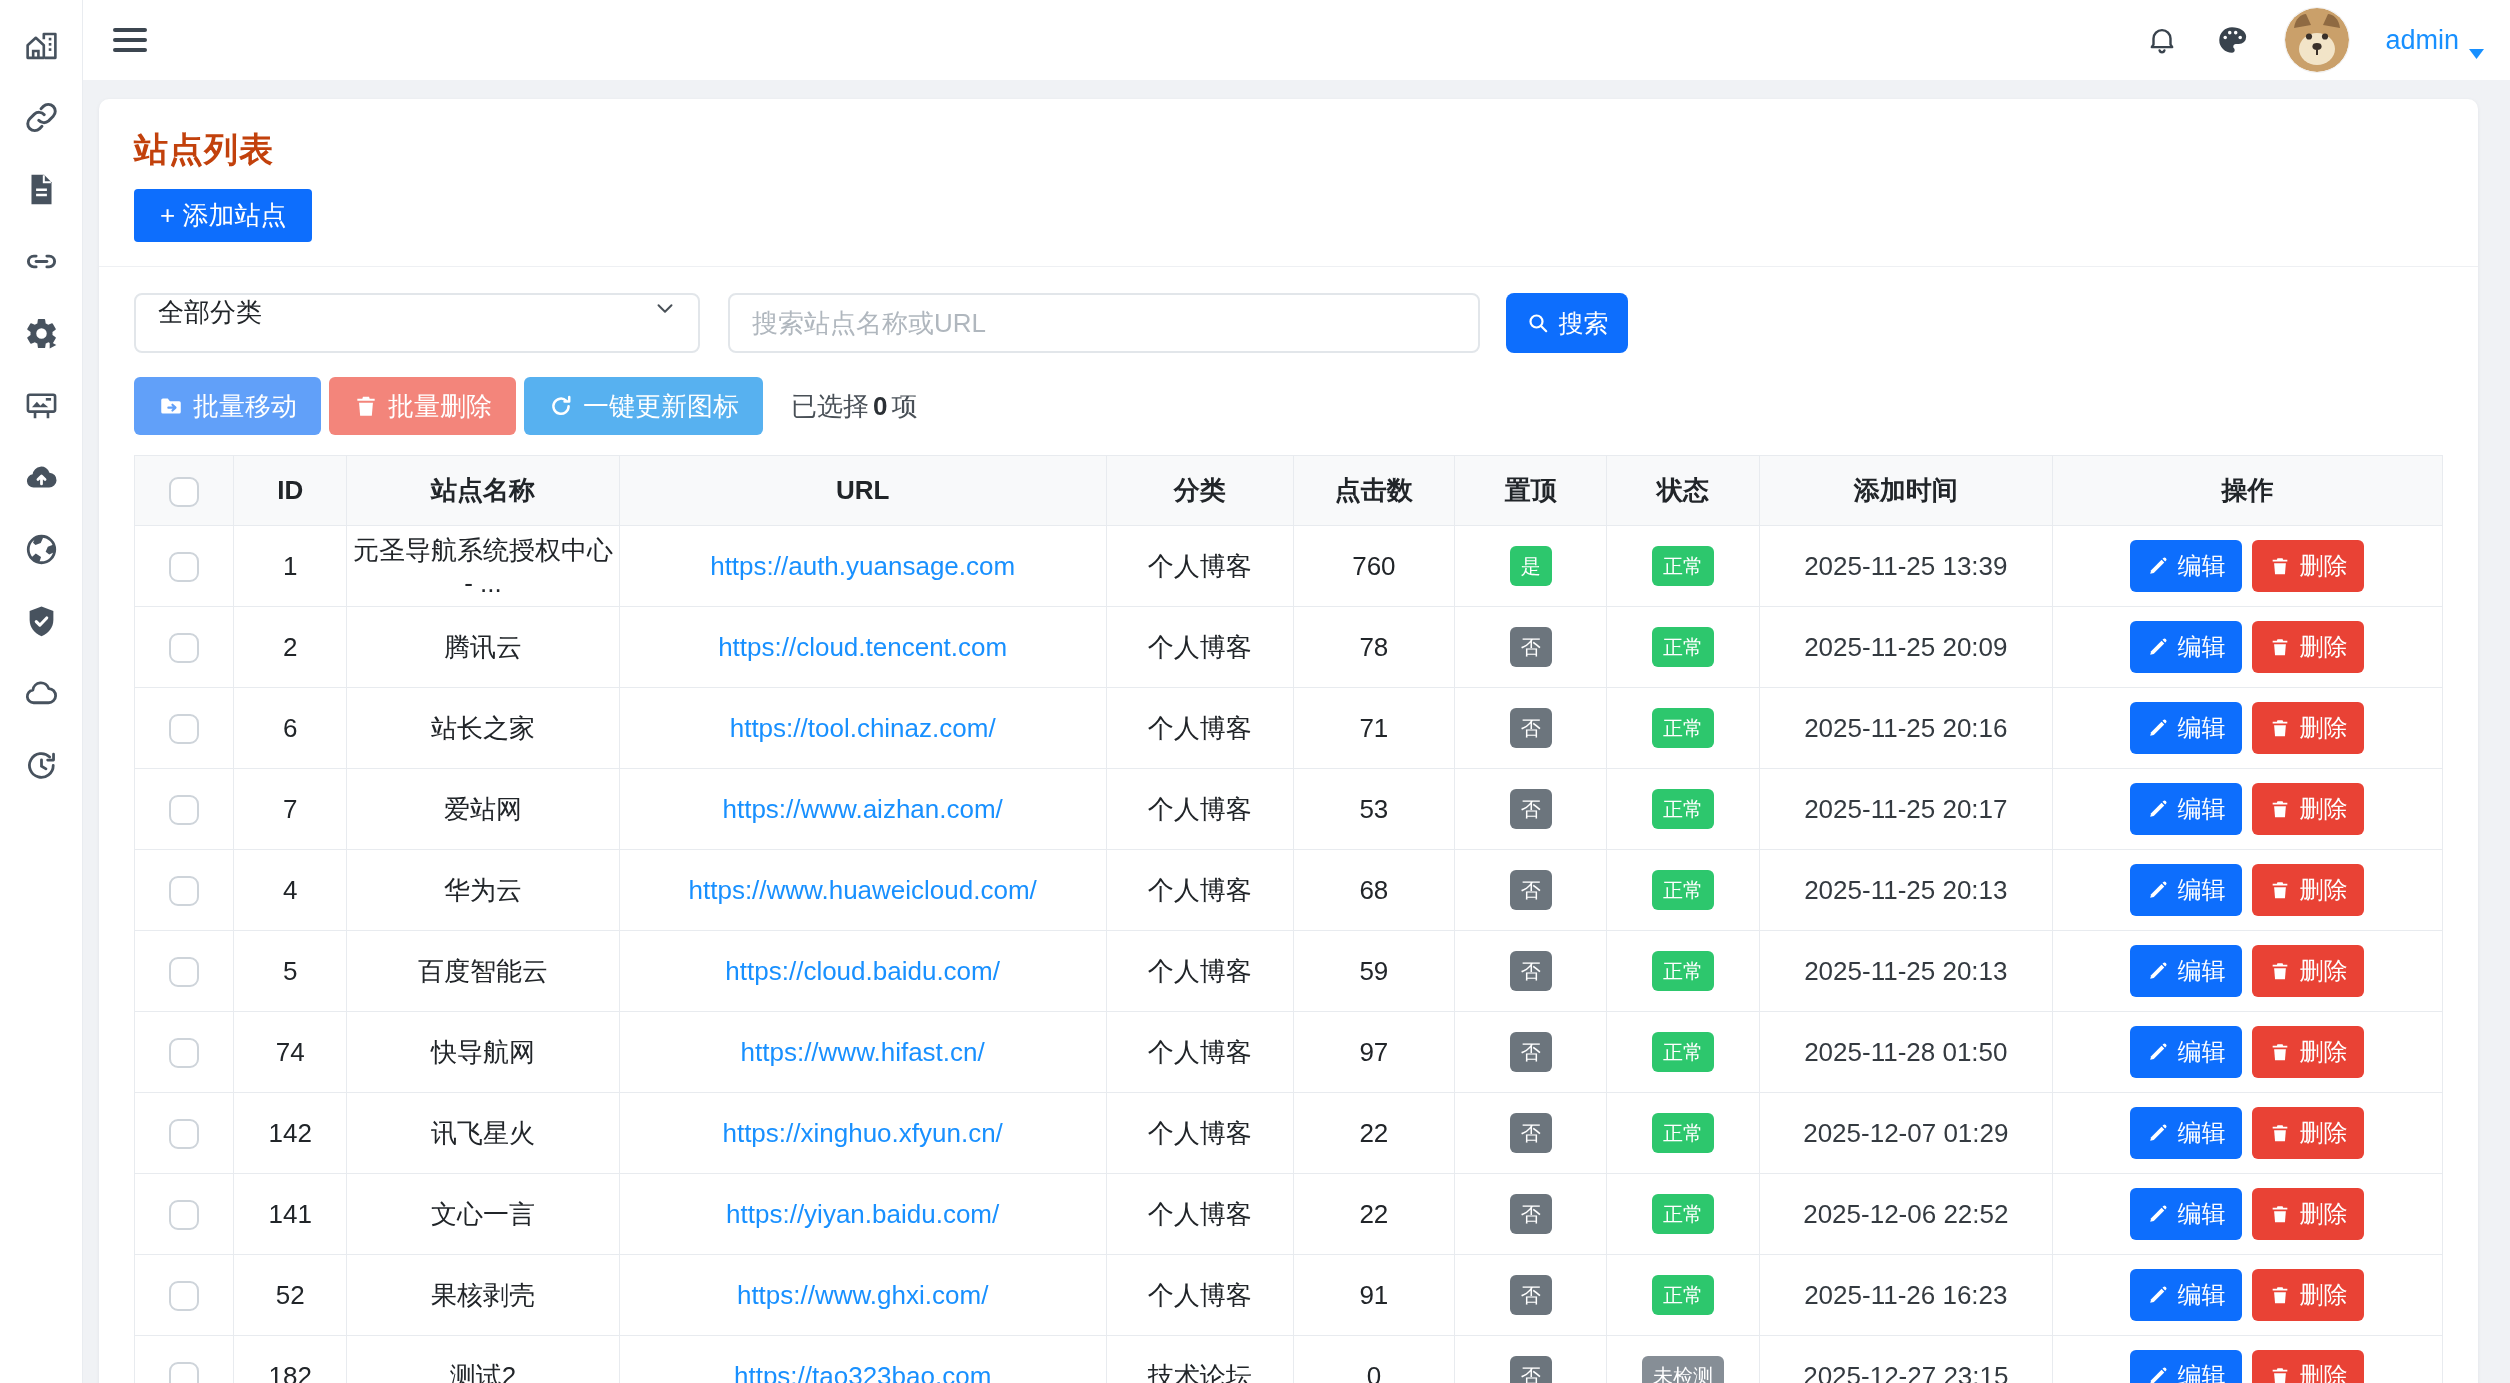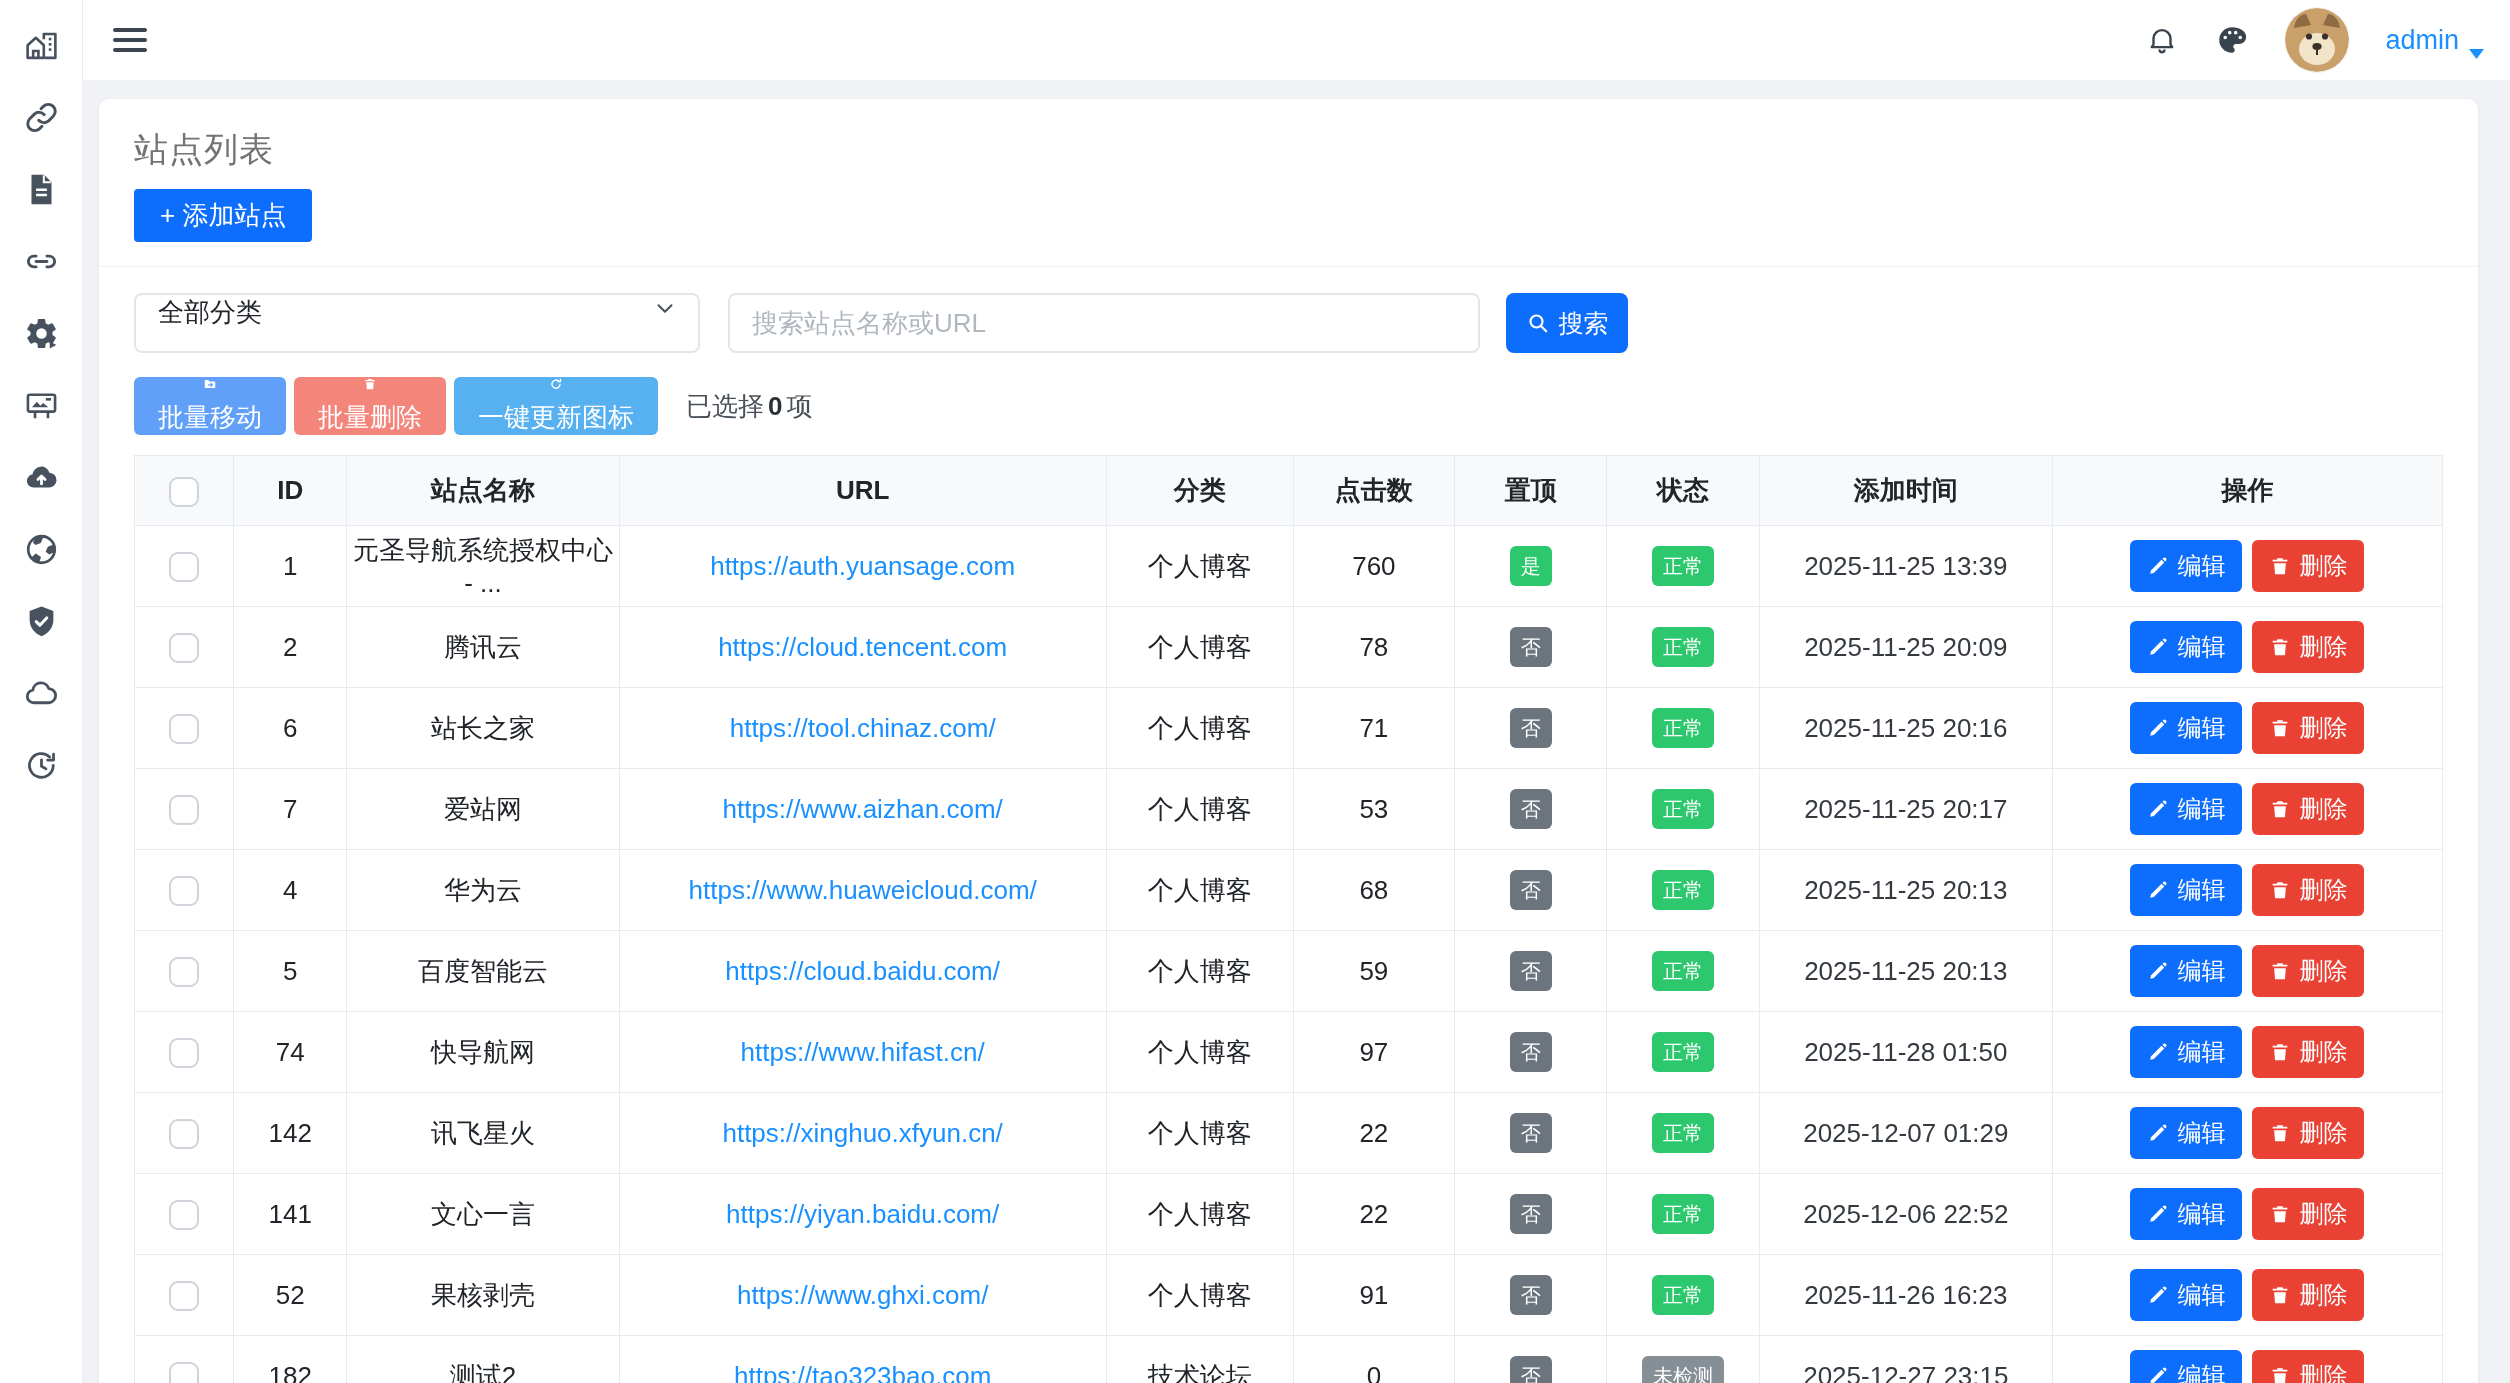--- a/index.html
+++ b/index.html
@@ -25,35 +25,35 @@
   .top-icon{width:34px;height:34px;color:#39434d;cursor:pointer;}
   .top-icon svg{width:34px;height:34px;}
   .avatar{width:64px;height:64px;border-radius:50%;overflow:hidden;cursor:pointer;box-shadow:0 0 0 1px rgba(0,0,0,.06);}
   .avatar svg{width:100%;height:100%;display:block;}
   .user-chip{display:flex;align-items:center;gap:10px;color:var(--link);font-size:27px;cursor:pointer;}
   .user-chip .caret{width:15px;height:10px;display:inline-block;}
 
   
   .main{padding:99px 32px 0 99px;}
   .card{background:#fff;border-radius:10px;box-shadow:0 1px 4px rgba(21,34,50,.06);padding:28px 35px 60px;min-height:1300px;}
-  .page-title{font-size:34px;font-weight:400;color:#737373;letter-spacing:1px;}
+  .page-title{font-size:34px;font-weight:700;color:#c2410c;letter-spacing:1px;}
   .btn{border:none;cursor:pointer;color:#fff;font-family:inherit;display:inline-flex;align-items:center;justify-content:center;gap:9px;}
   .btn-add{margin-top:16px;height:53px;padding:7px 26px;background:var(--primary);border-radius:4px;font-size:26px;}
   .card-divider{border-top:1px solid #eef0f3;margin:24px -35px 0;}
 
   .filter-row{display:flex;align-items:center;margin-top:26px;}
   .select{width:566px;height:60px;border:2px solid #e2e6ea;border-radius:8px;display:flex;align-items:flex-start;justify-content:space-between;padding:0 20px 0 22px;font-size:26px;color:var(--ink);cursor:pointer;background:#fff;}
   .select svg{width:26px;height:26px;}
   .search-input{width:752px;height:60px;border:2px solid #e2e6ea;border-radius:8px;margin-left:28px;padding:0 22px;font-size:26px;font-family:inherit;color:var(--ink);outline:none;}
   .search-input::placeholder{color:#b0b7be;}
   .btn-search{margin-left:26px;height:60px;width:122px;background:var(--primary);border-radius:8px;font-size:25px;}
   .btn-search svg{width:24px;height:24px;}
 
   .batch-row{display:flex;align-items:center;margin-top:24px;}
-  .btn-batch{height:58px;border-radius:6px;font-size:26px;padding:0 24px;margin-right:8px;flex-direction:column;}
+  .btn-batch{height:58px;border-radius:6px;font-size:26px;padding:0 24px;margin-right:8px;}
   .btn-batch svg{width:26px;height:26px;}
   .btn-move{background:var(--batch-move);}
   .btn-del-batch{background:var(--batch-delete);}
   .btn-update{background:var(--batch-update);}
   .selected-note{margin-left:20px;font-size:26px;color:#495057;}
   .selected-note b{color:#2b3035;padding:0 4px;}
 
   
   table{width:100%;border-collapse:collapse;margin-top:20px;table-layout:fixed;}
   th,td{border:1px solid var(--line);text-align:center;vertical-align:middle;font-size:26px;}

